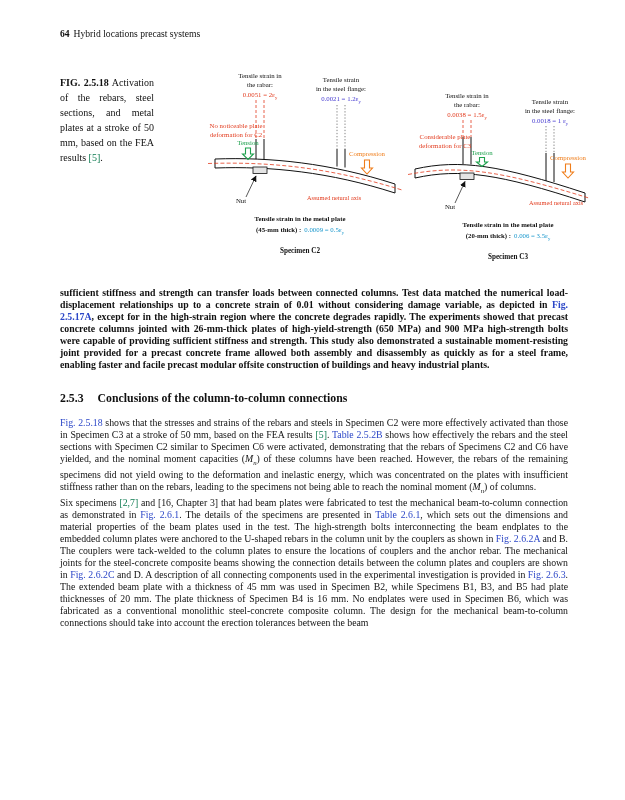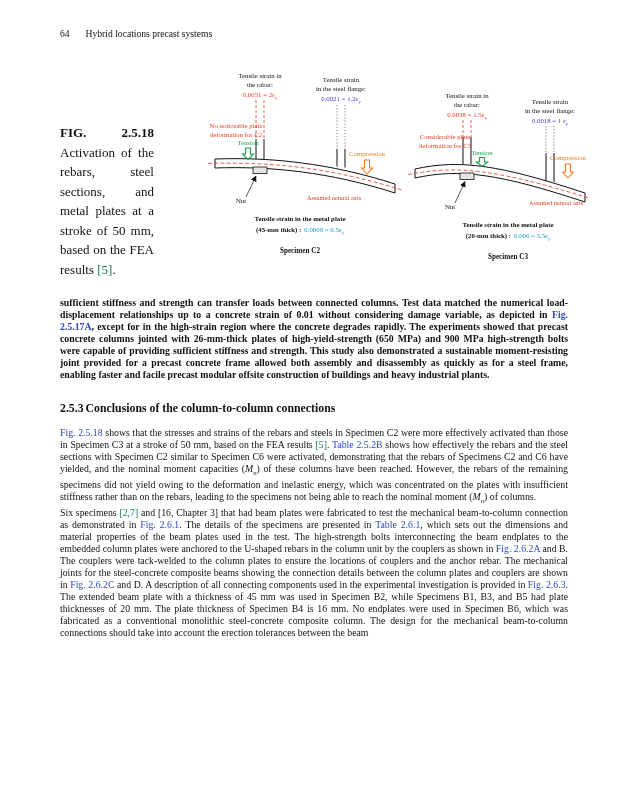--- a/index.html
+++ b/index.html
@@ -1,40 +1,40 @@
 <!DOCTYPE html>
 <html><head>
 <meta charset="utf-8">
 <style>
   * { margin:0; padding:0; box-sizing:border-box; }
   html,body { background:#fff; }
   body { width:625px; height:800px; font-family:"Liberation Serif", serif; color:#111; }
   .page { width:625px; height:800px; padding:28px 57px 0 60px; overflow:hidden; position:relative; background:#fff; }
 
   .running-head { font-size:9.6px; }
-  .running-head .pg { font-weight:normal; margin-right:16px; }
+  .running-head .pg { font-weight:bold; margin-right:4px; }
 
   .fig-block { display:flex; margin-top:30px; }
-  .fig-caption { width:94px; flex:none; font-size:13px; line-height:1.5; text-align:justify; padding-top:6px;margin-top:48px; }
+  .fig-caption { width:94px; flex:none; font-size:10px; line-height:1.5; text-align:justify; padding-top:6px; }
   .fig-art { flex:none; margin-left:6px; }
 
   .body-text { font-size:9.8px; line-height:12px; text-align:justify; }
   .p-first { margin-top:18px;font-weight:bold; }
 
   .seg-b { font-weight:bold; }
   .seg-fig { color:#2b46c7; }
   .seg-cite { color:#0c7a50; }
   .seg-i { font-style:italic; }
   .seg-sub { font-style:italic; font-size:6.8px; vertical-align:sub; }
 
   .h-a { font-size:11.8px; font-weight:bold; margin:20px 0 11px; }
   .h-main { font-size:13.8px; font-weight:bold; line-height:1.32; margin:16px 0 11px; }
   .h-b { font-size:11.5px; font-weight:bold; margin:14px 0 9px; }
   .h-c { font-size:10.8px; font-style:italic; font-weight:normal; margin:0 0 8px; }
-  .h-num { margin-right:2px; }
+  .h-num { margin-right:14px; }
   .h-c .h-num { margin-right:10px; }
 
   
   svg { display:block; }
   svg text { font-family:"Liberation Serif", serif; }
   .ann  { font-size:6.8px; text-anchor:middle; fill:#111; }
   .axislbl { font-size:6.3px; text-anchor:middle; }
   .spec { font-size:7.2px; font-weight:bold; text-anchor:middle; fill:#111; }
   .subt { font-size:4.6px; }
   .red    { fill:#e23b1e; }

